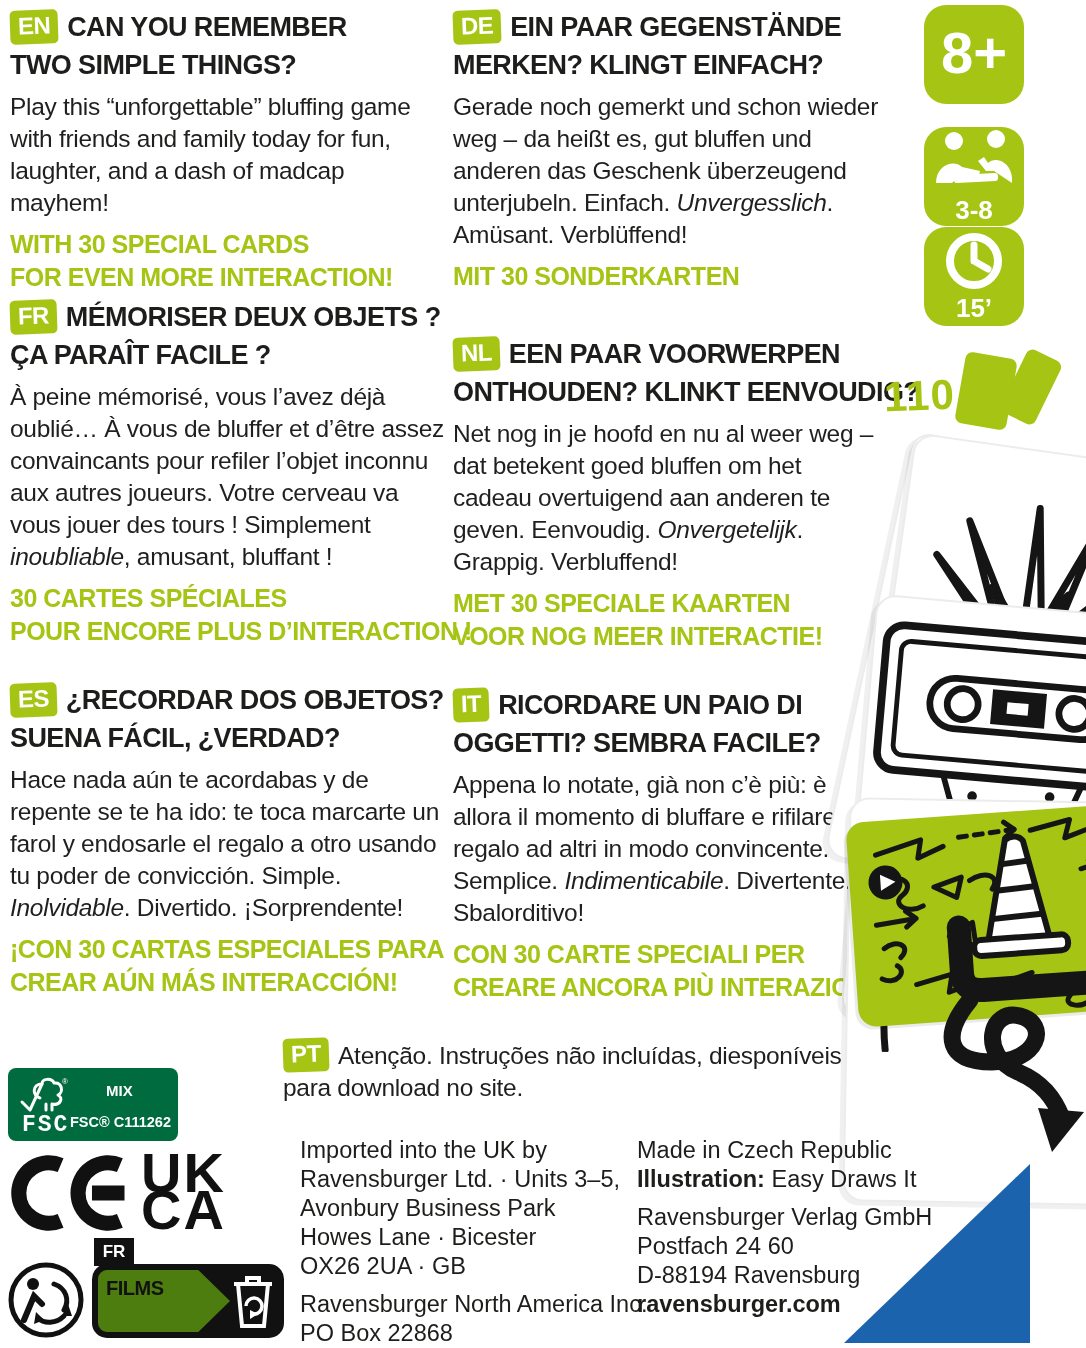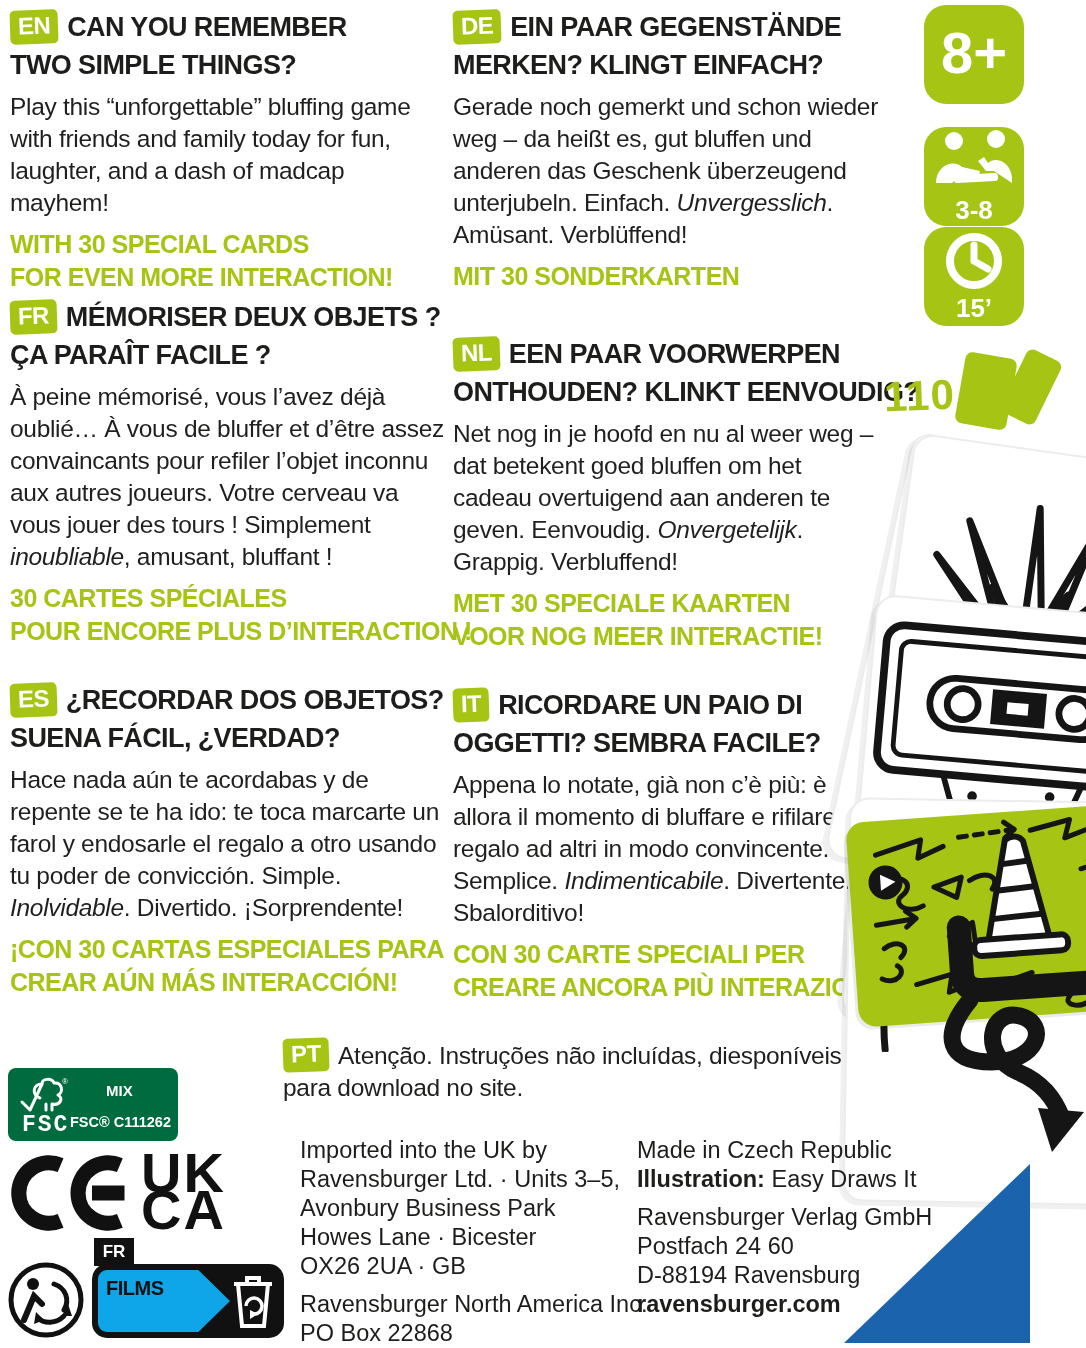--- a/index.html
+++ b/index.html
@@ -33,21 +33,21 @@
   .fsc .fsctxt{position:absolute;left:14px;top:44px;font-family:Liberation Mono, monospace;
        font-weight:700;font-size:23px;letter-spacing:2px;}
   .fsc .mix{position:absolute;left:98px;top:14px;font-size:15px;font-weight:700;}
   .fsc .code{position:absolute;left:62px;top:46px;font-size:14.5px;font-weight:700;}
   .ukca{position:absolute;left:141px;top:1154px;font-weight:800;font-size:56px;line-height:37px;
         letter-spacing:2px;color:#111;}
   .filmsbox{position:absolute;left:92px;top:1238px;width:192px;height:100px;}
   .frtab{position:absolute;left:2px;top:0;width:40px;height:28px;background:#111;color:#fff;
          font-weight:800;font-size:17px;text-align:center;line-height:28px;}
   .filmsmain{position:absolute;left:0;top:26px;width:192px;height:74px;background:#111;border-radius:15px;}
-  .filmswhite{position:absolute;left:6px;top:6px;width:132px;height:62px;background:#0ea5e9;
+  .filmswhite{position:absolute;left:6px;top:6px;width:132px;height:62px;background:#4d7c0f;
          border-radius:9px 0 0 9px;clip-path:polygon(0 0,76% 0,100% 50%,76% 100%,0 100%);
          color:#111;padding-left:8px;box-sizing:border-box;}
   .filmswhite .l1{font-size:20px;font-weight:800;margin-top:7px;letter-spacing:-0.5px;}
   .filmswhite .l2{font-size:16px;font-weight:800;letter-spacing:-0.5px;margin-top:32px;}
   .filmswhite .plus{font-size:22px;vertical-align:-2px;}
   .triangle{position:absolute;left:844px;top:1164px;width:186px;height:179px;background:#1b63ad;
         clip-path:polygon(100% 0,100% 100%,0 100%);}
   .triangle span{position:absolute;left:10px;top:88px;transform:rotate(-44deg);transform-origin:left top;
         color:#fff;font-weight:700;font-style:italic;font-size:22px;letter-spacing:0.5px;}
   .count110{position:absolute;left:884px;top:372px;color:#a5c413;font-weight:800;font-size:42px;

